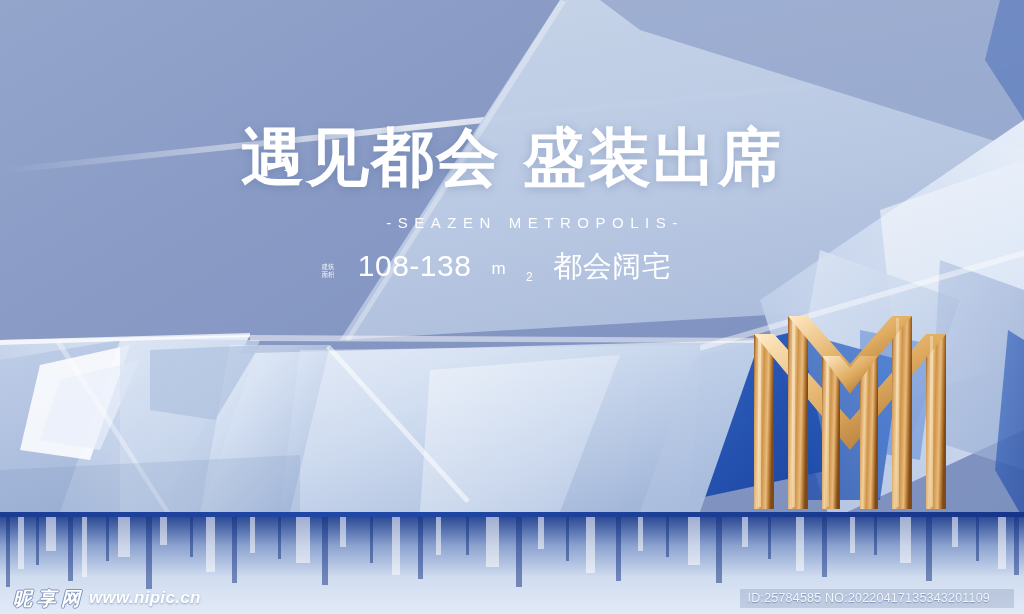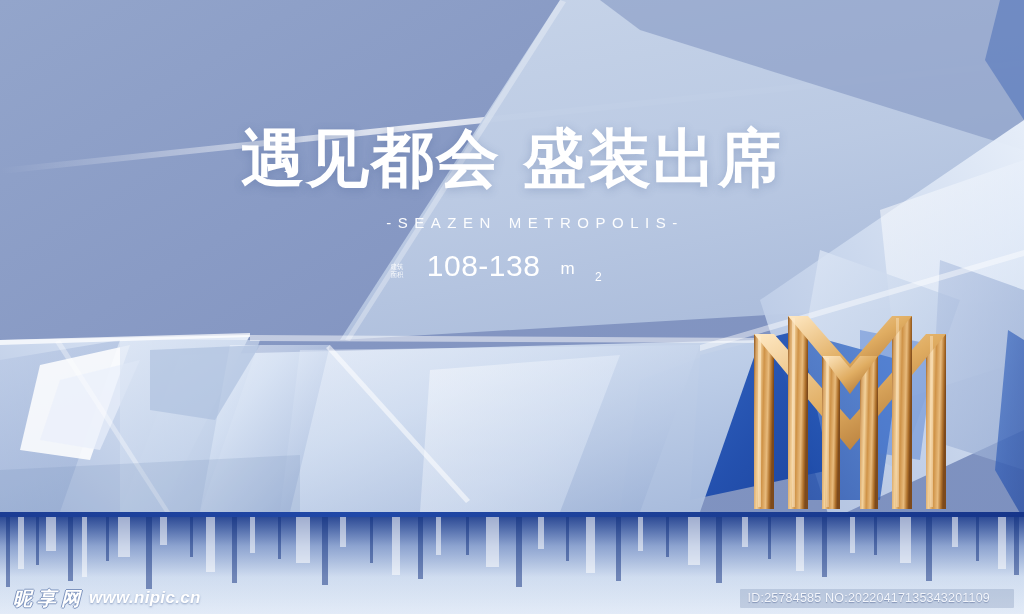--- a/index.html
+++ b/index.html
@@ -43,20 +43,21 @@
     z-index: 40;
   }
   .headline {
     color: #ffffff;
     font-size: 63px;
     line-height: 80px;
     font-weight: 700;
     letter-spacing: 2px;
     white-space: nowrap;
     text-shadow: 0 2px 10px rgba(60,85,140,0.28);
+    font-family: Liberation Serif, serif;
   }
   .headline .gap {
     display: inline-block;
     width: 22px;
   }
   .subline {
     margin-top: 16px;
     color: #ffffff;
     font-size: 15px;
     font-weight: 500;
@@ -350,20 +351,21 @@
     </div>
 
     <div class="arealine">
       <span class="areatag">
         <span>建筑</span>
         <span>面积</span>
       </span>
       <span class="areanum">108-138</span>
         <span class="areaunit">m</span>
         <span class="areasup">2</span>
+        <span class="areatxt">都会阔宅</span>
         <span class="areaspace"></span>
     </div>
   </div>
 
   <div class="reflection">
     <div class="rule"></div>
     <div class="water"></div>
     <svg class="streaks" viewBox="0 0 1024 97" preserveAspectRatio="none">
       <g fill="#ffffff" opacity="0.55">
         <rect x="18" y="0" width="6" height="52"></rect>

